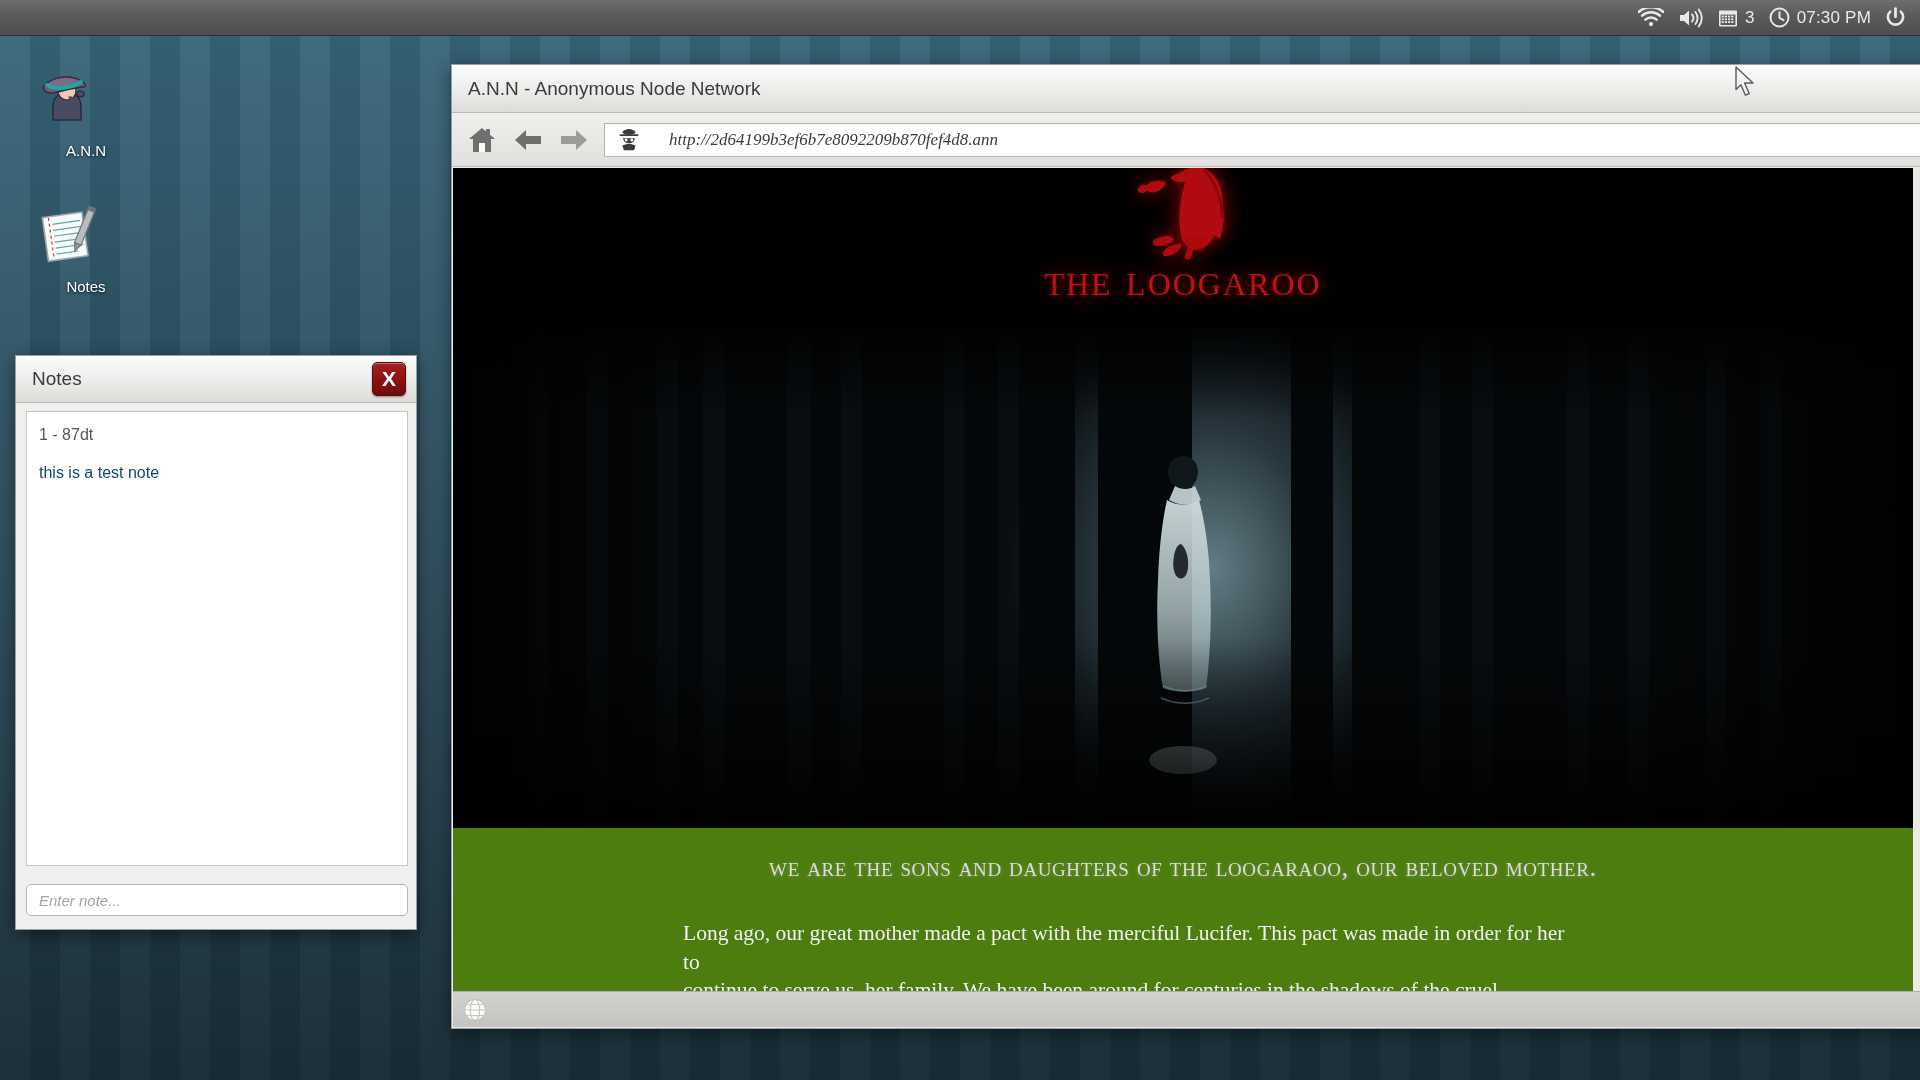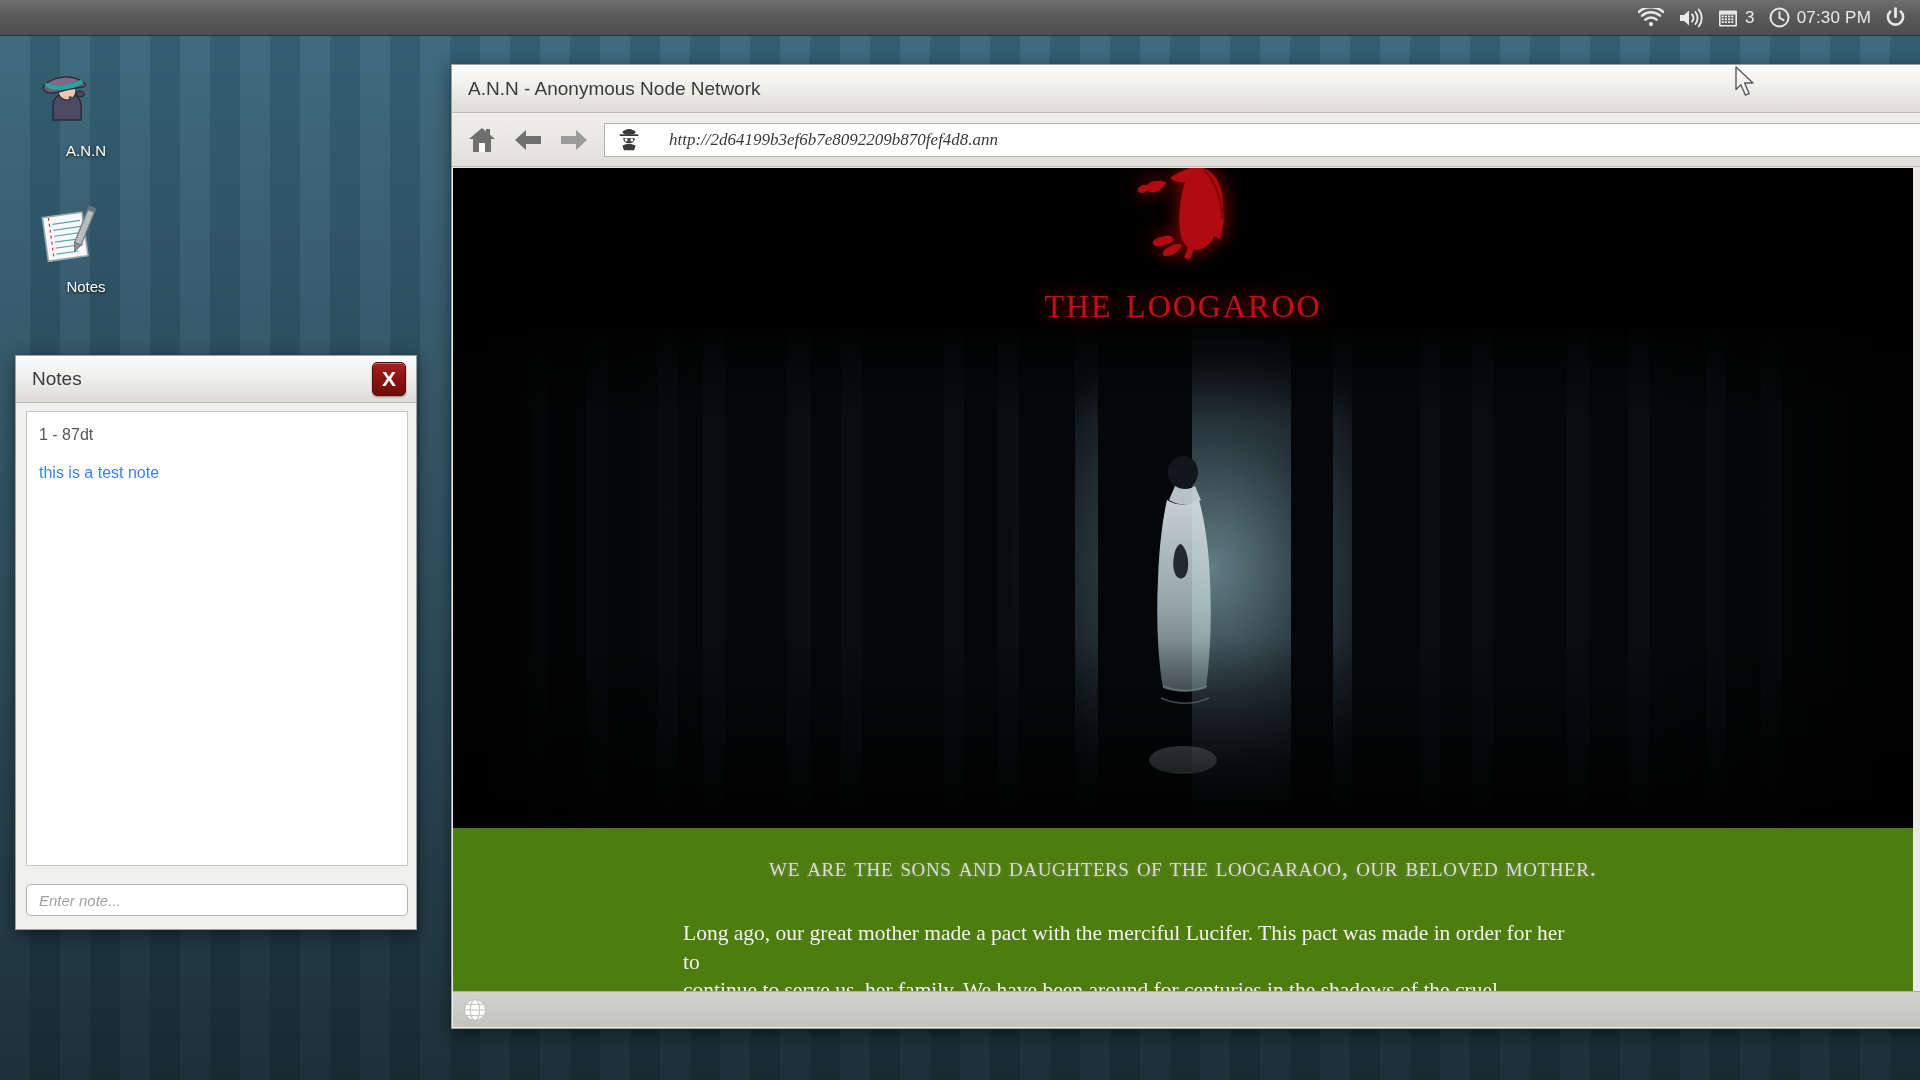--- a/index.html
+++ b/index.html
@@ -81,21 +81,21 @@
   #notes-list {
     position:absolute; left:10px; top:55px; width:382px; height:455px;
     background:#ffffff; border:1px solid #c6c6c2; padding:14px 12px;
     overflow:hidden;
   }
   .note-id {
     font-size:16px; color:#555; margin-bottom:20px;
     font-family:"Liberation Sans", sans-serif;
   }
   .note-body {
-    font-size:16px; color:#3b82f6;
+    font-size:16px; color:#0c4a6e;
     font-family:"Liberation Sans", sans-serif;
   }
   #note-input {
     position:absolute; left:10px; bottom:13px; width:382px; height:32px;
     border:1px solid #b6b6b2; border-radius:5px; background:#fff;
     padding:0 12px; font-size:15px; color:#333;
     font-family:"Liberation Sans", sans-serif;
   }
   #note-input::placeholder { color:#a2a2a2; font-style:italic; }
 
@@ -130,21 +130,21 @@
     position:relative; width:100%; height:160px;
     display:flex; flex-direction:column; align-items:center; justify-content:flex-end;
     background:#000;
   }
   #logo-bird { position:absolute; top:-16px; left:50%; transform:translateX(-50%); }
   #logo-word {
     position:relative; font-family:"Liberation Serif", serif;
     font-size:46px; color:#c31016; letter-spacing:2px;
     font-variant:small-caps; text-transform:lowercase;
     text-shadow:0 0 18px rgba(190,0,0,.85), 0 0 40px rgba(140,0,0,.6);
-    margin-bottom:0;
+    margin-bottom:22px;
   }
 
   
   #forest {
     position:relative; width:100%; height:500px; overflow:hidden;
     background:
       radial-gradient(ellipse 260px 330px at 52% 48%, #6d8b93 0%, #2c3c44 42%, #0a0f12 78%),
       linear-gradient(to bottom, #0b1014 0%, #05080a 100%);
   }
   #forest::after {

